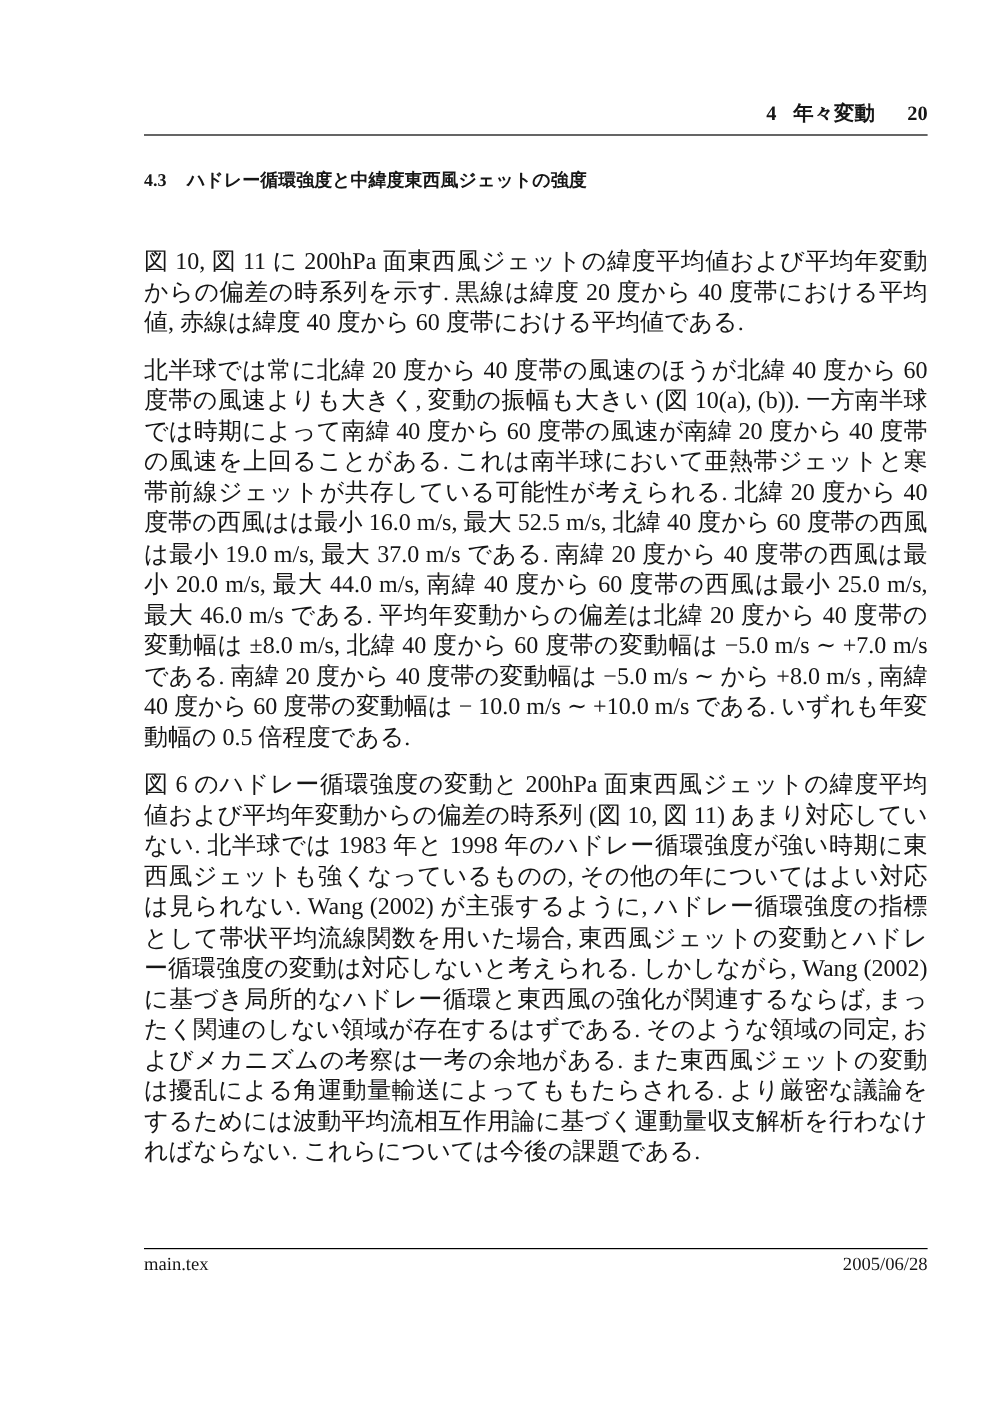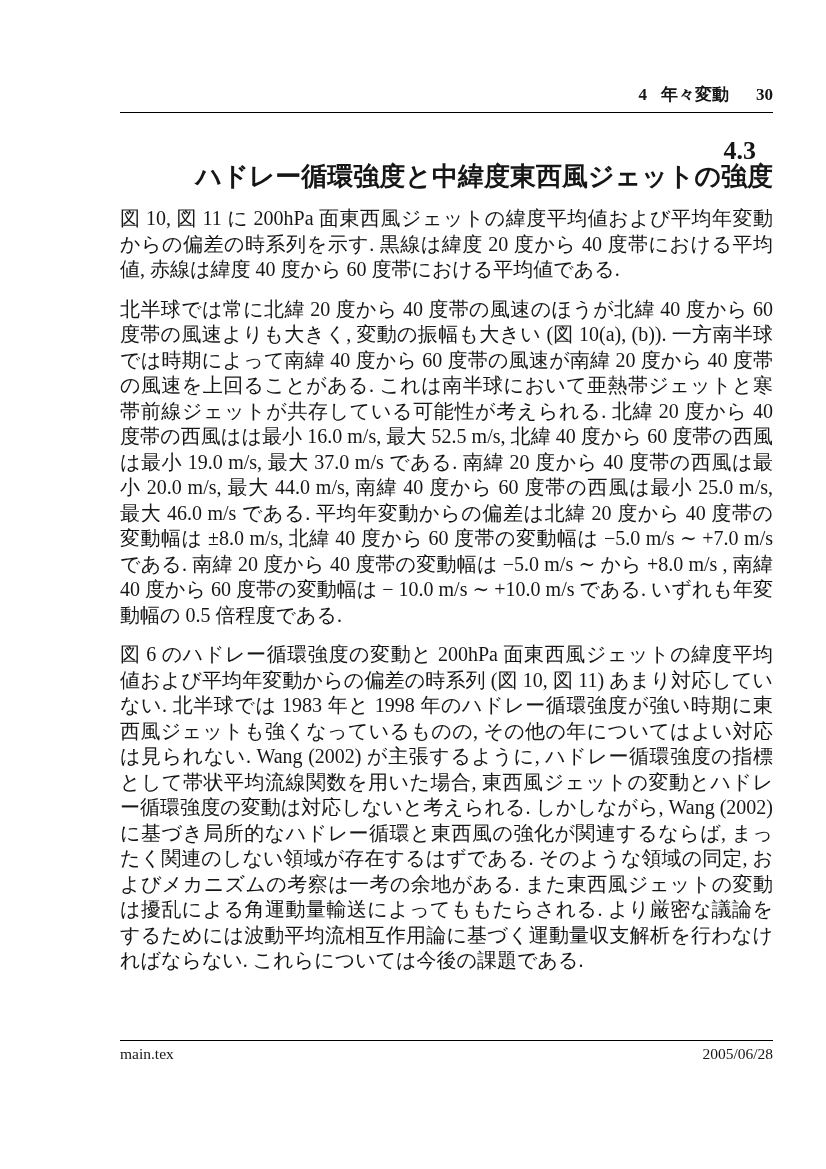--- a/index.html
+++ b/index.html
@@ -42,25 +42,24 @@
     background: #000000;
   }
 
   
   .section-heading {
     position: absolute;
     left: 120px;
     top: 138px;
     width: 653px;
     display: flex;
-    align-items: flex-end;
+    align-items: flex-start;
     font-weight: bold;
-    font-size: 26px;
+    font-size: 15px;
     line-height: 26px;
-    flex-direction: column;
   }
   .section-heading .num { margin-right: 17px; }
 
   
   .body-text {
     position: absolute;
     left: 120px;
     top: 206px;
     width: 653px;
     font-size: 20px;
@@ -94,21 +93,21 @@
   }
 </style>
 </head>
 <body>
 
 <div class="sheet">
 
   <div class="running-head">
     <span class="sec-num">4</span>
     <span class="sec-title">年々変動</span>
-    <span class="page-num">30</span>
+    <span class="page-num">20</span>
   </div>
 
   <div class="header-rule"></div>
 
   <div class="section-heading">
     <span class="num">4.3</span>
     <span class="title">ハドレー循環強度と中緯度東西風ジェットの強度</span>
   </div>
 
   <div class="body-text">

